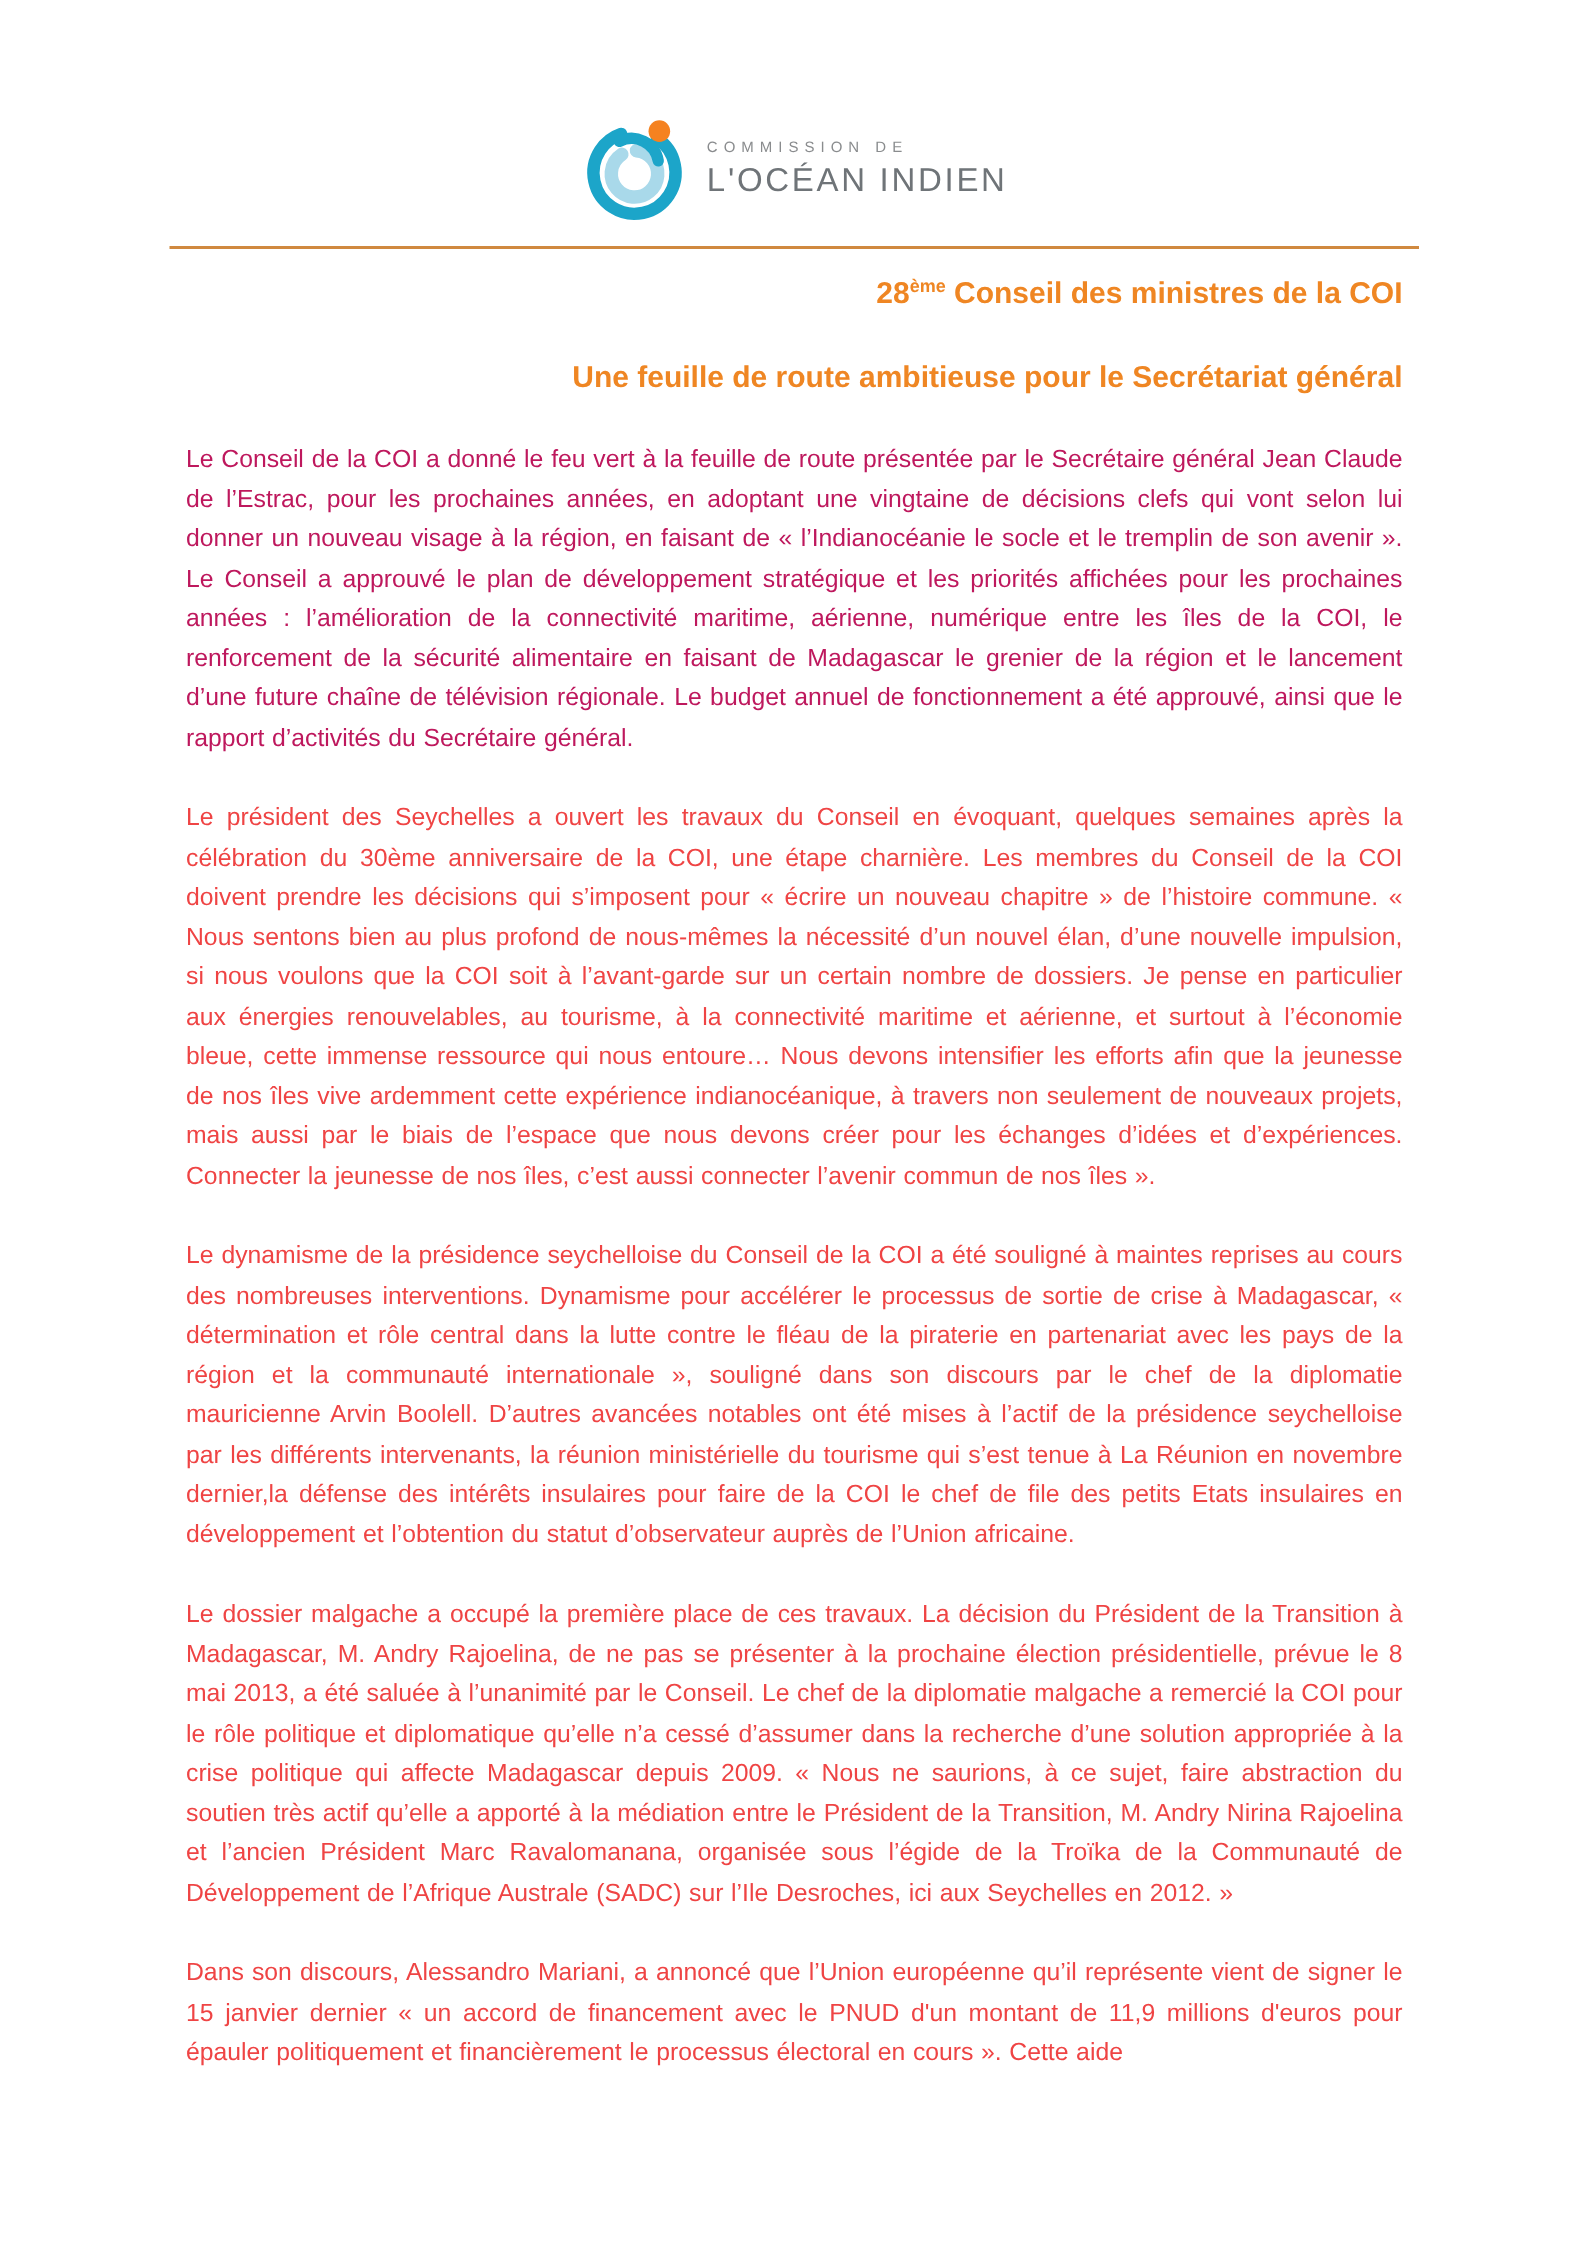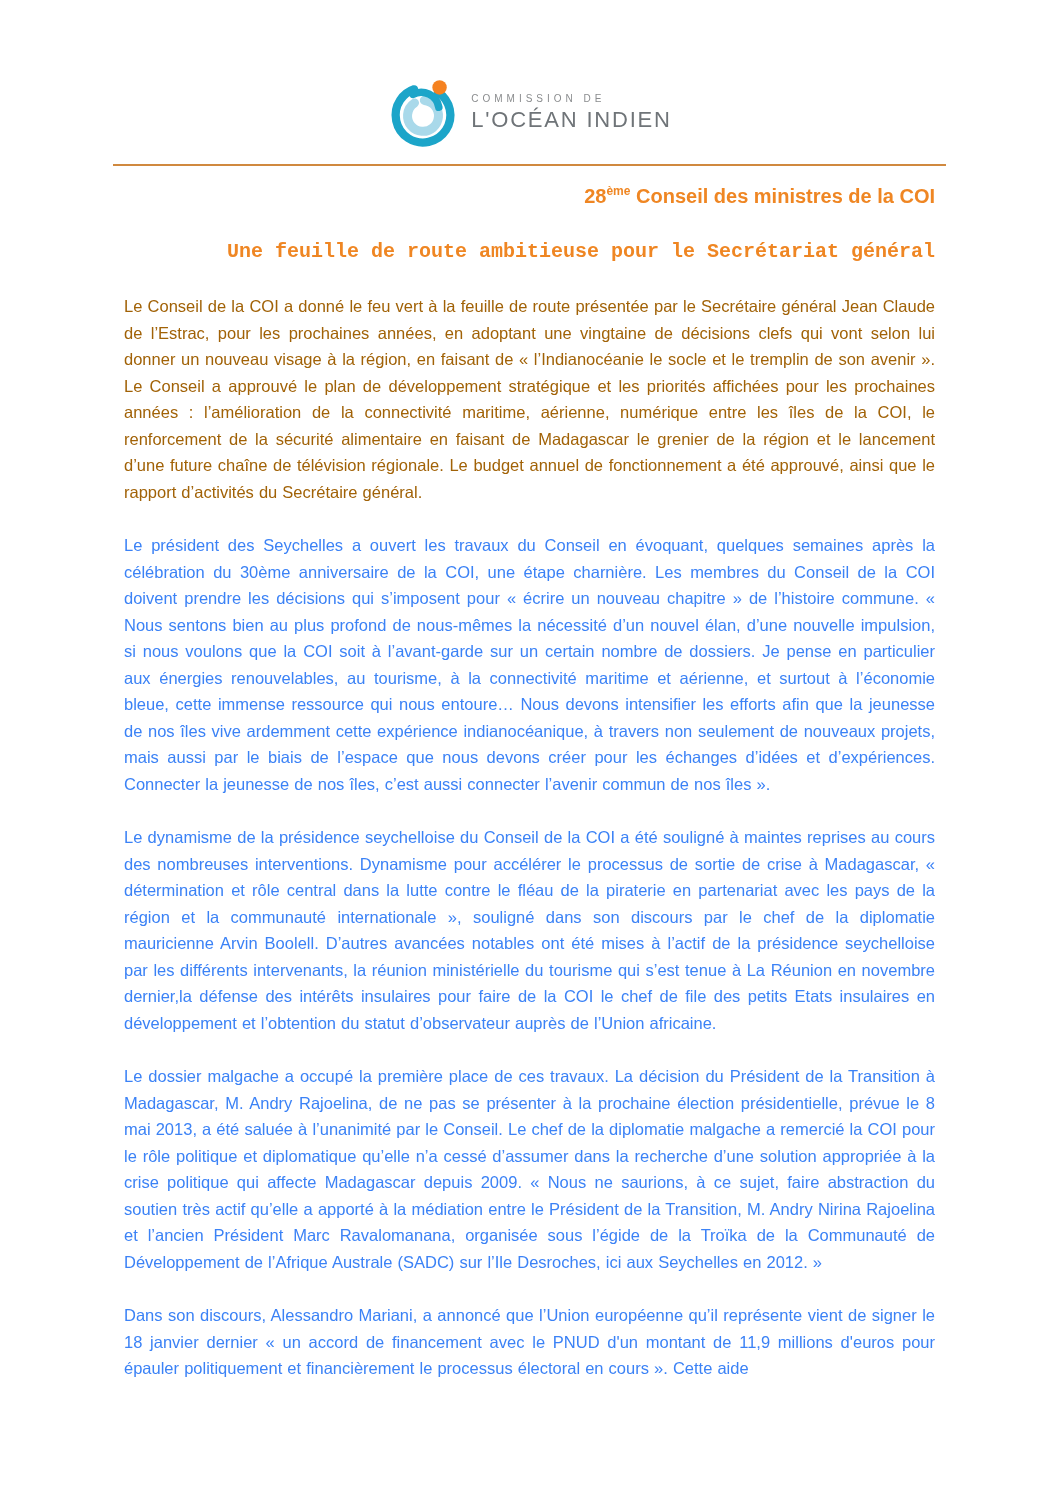--- a/index.html
+++ b/index.html
@@ -37,30 +37,30 @@
     border-top: 2px solid #d0893f;
     margin: 0 -11px 0 -11px;
   }
   
   .title, .subtitle {
     text-align: right; font-weight: bold; font-size: 20px;
     color: #ef8623; line-height: 24px; margin: 0;
   }
   .title { margin-top: 18px; }
   .title sup { font-size: 12px; line-height: 0; }
-  .subtitle { margin-top: 32px; font-family: Liberation Mono, monospace; }
+  .subtitle { margin-top: 32px; }
   
   p.para {
     margin: 27px 0 0 0;
     font-size: 16.5px; line-height: 26.5px;
     text-align: justify;
     word-spacing: 0.5px;
   }
-  p.lead { color: #a16207; margin-top: 29px; }
-  p.body-text { color: #3b82f6; }
+  p.lead { color: #be185d; margin-top: 29px; }
+  p.body-text { color: #ef4444; }
 </style>
 </head>
 <body>
 
 <div class="page">
 
   <header class="logo-block">
     <svg class="logo-mark" viewBox="0 0 100 100" aria-hidden="true">
 
       <circle cx="50" cy="53" r="38" fill="none" stroke="#1CA5C9" stroke-width="11.5" stroke-dasharray="204 34.7" stroke-linecap="round" transform="rotate(-57 50 53)"></circle>
@@ -86,15 +86,15 @@
   <h2 class="subtitle">Une feuille de route ambitieuse pour le Secrétariat général</h2>
 
   <p class="para lead">Le Conseil de la COI a donné le feu vert à la feuille de route présentée par le Secrétaire général Jean Claude de l’Estrac, pour les prochaines années, en adoptant une vingtaine de décisions clefs qui vont selon lui donner un nouveau visage à la région, en faisant de « l’Indianocéanie le socle et le tremplin de son avenir ». Le Conseil a approuvé le plan de développement stratégique et les priorités affichées pour les prochaines années : l’amélioration de la connectivité maritime, aérienne, numérique entre les îles de la COI, le renforcement de la sécurité alimentaire en faisant de Madagascar le grenier de la région et le lancement d’une future chaîne de télévision régionale. Le budget annuel de fonctionnement a été approuvé, ainsi que le rapport d’activités du Secrétaire général.</p>
 
   <p class="para body-text">Le président des Seychelles a ouvert les travaux du Conseil en évoquant, quelques semaines après la célébration du 30ème anniversaire de la COI, une étape charnière. Les membres du Conseil de la COI doivent prendre les décisions qui s’imposent pour « écrire un nouveau chapitre » de l’histoire commune. « Nous sentons bien au plus profond de nous-mêmes la nécessité d’un nouvel élan, d’une nouvelle impulsion, si nous voulons que la COI soit à l’avant-garde sur un certain nombre de dossiers. Je pense en particulier aux énergies renouvelables, au tourisme, à la connectivité maritime et aérienne, et surtout à l’économie bleue, cette immense ressource qui nous entoure… Nous devons intensifier les efforts afin que la jeunesse de nos îles vive ardemment cette expérience indianocéanique, à travers non seulement de nouveaux projets, mais aussi par le biais de l’espace que nous devons créer pour les échanges d’idées et d’expériences. Connecter la jeunesse de nos îles, c’est aussi connecter l’avenir commun de nos îles ».</p>
 
   <p class="para body-text">Le dynamisme de la présidence seychelloise du Conseil de la COI a été souligné à maintes reprises au cours des nombreuses interventions. Dynamisme pour accélérer le processus de sortie de crise à Madagascar, « détermination et rôle central dans la lutte contre le fléau de la piraterie en partenariat avec les pays de la région et la communauté internationale », souligné dans son discours par le chef de la diplomatie mauricienne Arvin Boolell. D’autres avancées notables ont été mises à l’actif de la présidence seychelloise par les différents intervenants, la réunion ministérielle du tourisme qui s’est tenue à La Réunion en novembre dernier,la défense des intérêts insulaires pour faire de la COI le chef de file des petits Etats insulaires en développement et l’obtention du statut d’observateur auprès de l’Union africaine.</p>
 
   <p class="para body-text">Le dossier malgache a occupé la première place de ces travaux. La décision du Président de la Transition à Madagascar, M. Andry Rajoelina, de ne pas se présenter à la prochaine élection présidentielle, prévue le 8 mai 2013, a été saluée à l’unanimité par le Conseil. Le chef de la diplomatie malgache a remercié la COI pour le rôle politique et diplomatique qu’elle n’a cessé d’assumer dans la recherche d’une solution appropriée à la crise politique qui affecte Madagascar depuis 2009. « Nous ne saurions, à ce sujet, faire abstraction du soutien très actif qu’elle a apporté à la médiation entre le Président de la Transition, M. Andry Nirina Rajoelina et l’ancien Président Marc Ravalomanana, organisée sous l’égide de la Troïka de la Communauté de Développement de l’Afrique Australe (SADC) sur l’Ile Desroches, ici aux Seychelles en 2012. »</p>
 
-  <p class="para body-text">Dans son discours, Alessandro Mariani, a annoncé que l’Union européenne qu’il représente vient de signer le 18 janvier dernier « un accord de financement avec le PNUD d'un montant de 11,9 millions d'euros pour épauler politiquement et financièrement le processus électoral en cours ». Cette aide</p>
+  <p class="para body-text">Dans son discours, Alessandro Mariani, a annoncé que l’Union européenne qu’il représente vient de signer le 15 janvier dernier « un accord de financement avec le PNUD d'un montant de 11,9 millions d'euros pour épauler politiquement et financièrement le processus électoral en cours ». Cette aide</p>
 
 </div>
 
 </body></html>

